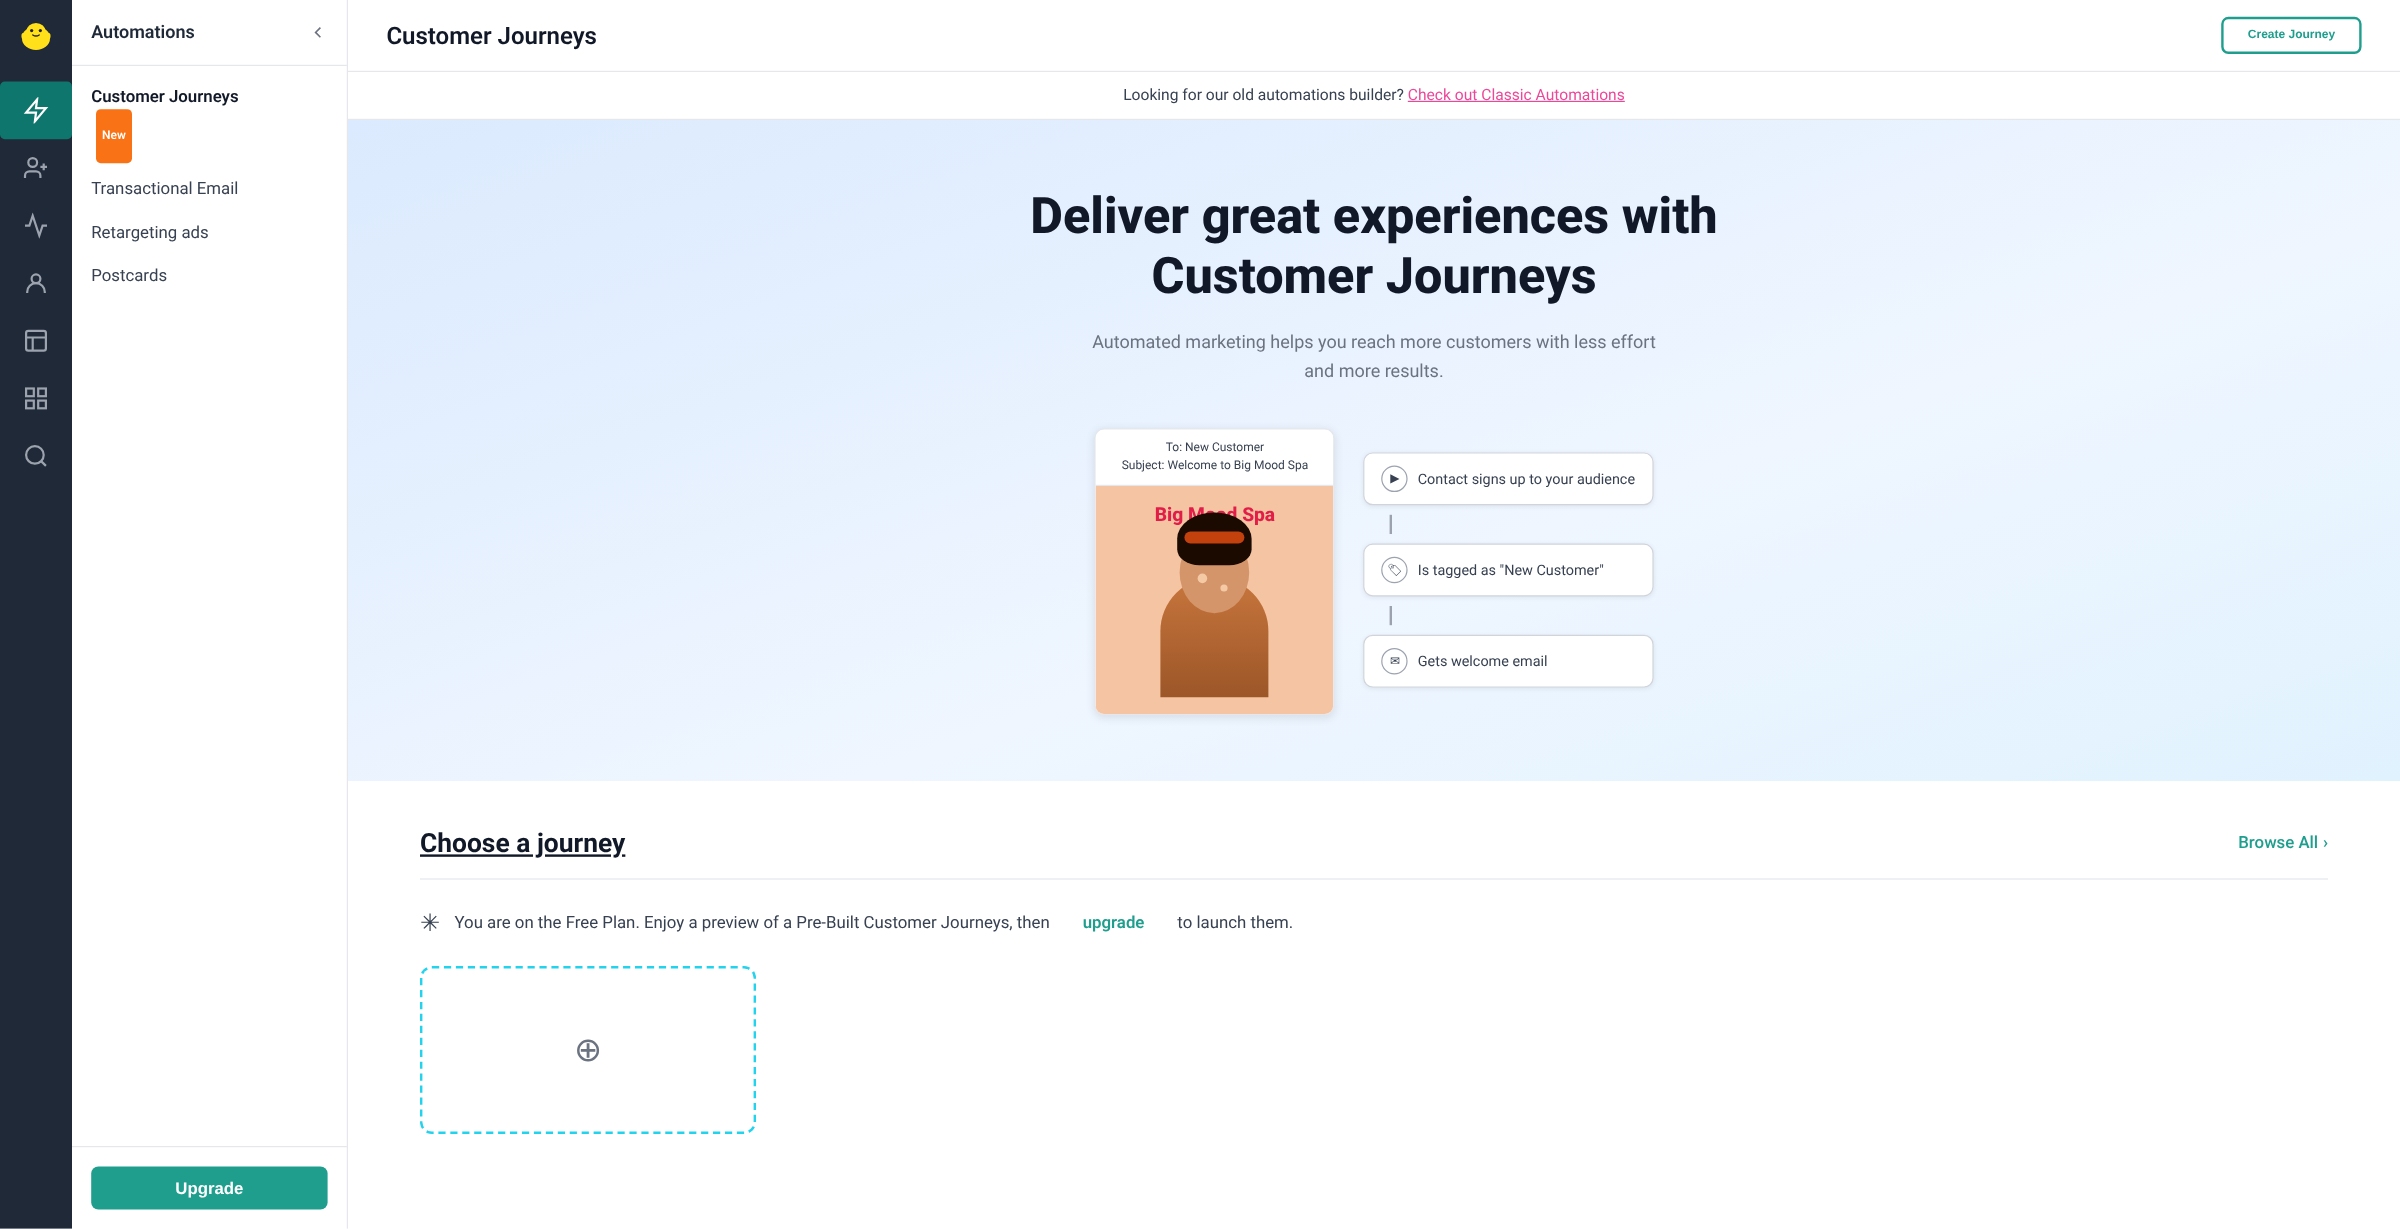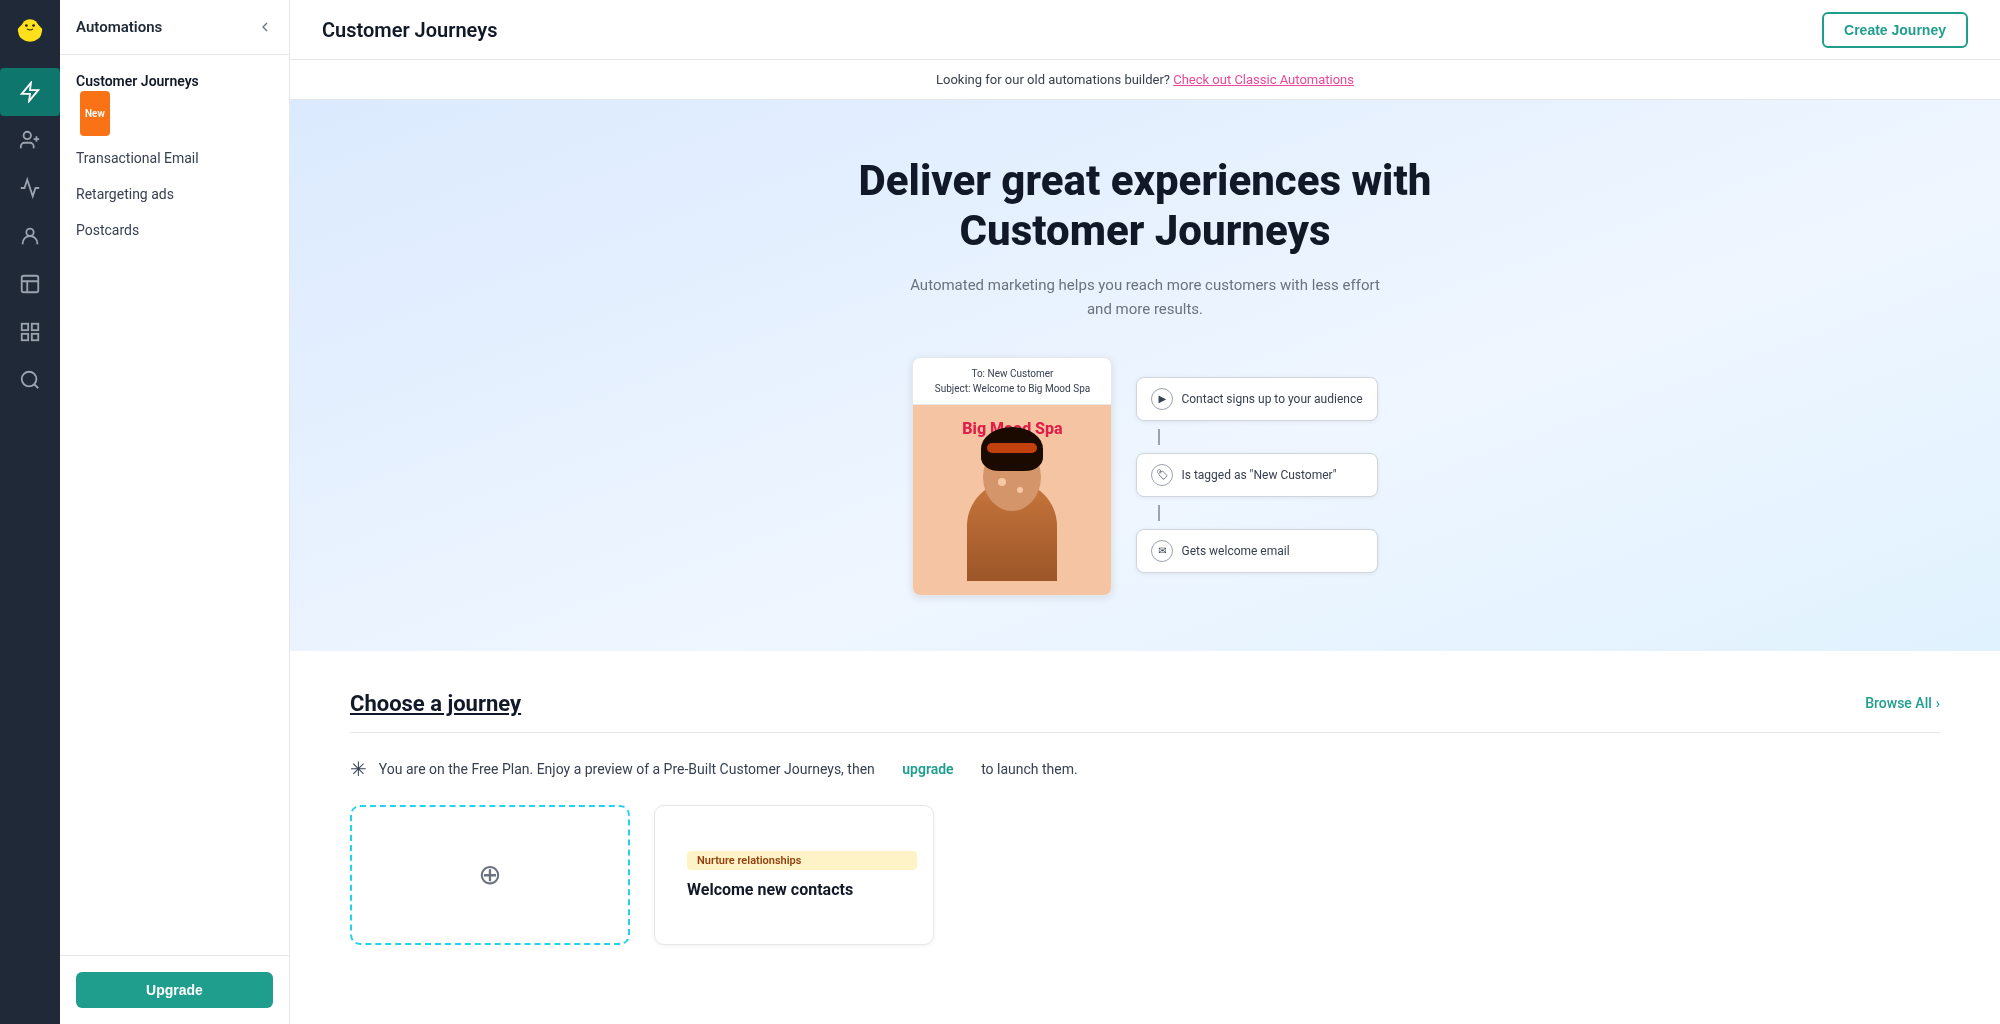--- a/index.html
+++ b/index.html
@@ -138,21 +138,21 @@
       font-size: 20px;
       font-weight: 600;
       color: #111827;
     }
     .create-journey-btn {
       border: 2px solid #1f9e8e;
       background: #fff;
       color: #1f9e8e;
       border-radius: 6px;
       padding: 8px 20px;
-      font-size: 14px;
+      font-size: 10px;
       font-weight: 600;
       cursor: pointer;
     }
 
     
     .classic-banner {
       background: #fff;
       border-bottom: 1px solid #e5e7eb;
       text-align: center;
       padding: 12px;
@@ -562,22 +562,16 @@
       &nbsp;
       <span>to launch them.</span>
     </div>
 
     <div class="journey-cards">
 
       <div class="journey-card">
         <span class="card-add-icon">⊕</span>
       </div>
 
-      <div class="journey-card template">
-        <div class="template-card-content">
-          <div class="card-tag nurture">Nurture relationships</div>
-          <div class="card-title">Welcome new contacts</div>
-        </div>
-      </div>
 
     </div>
   </div>
 </div>
 
 </body></html>

